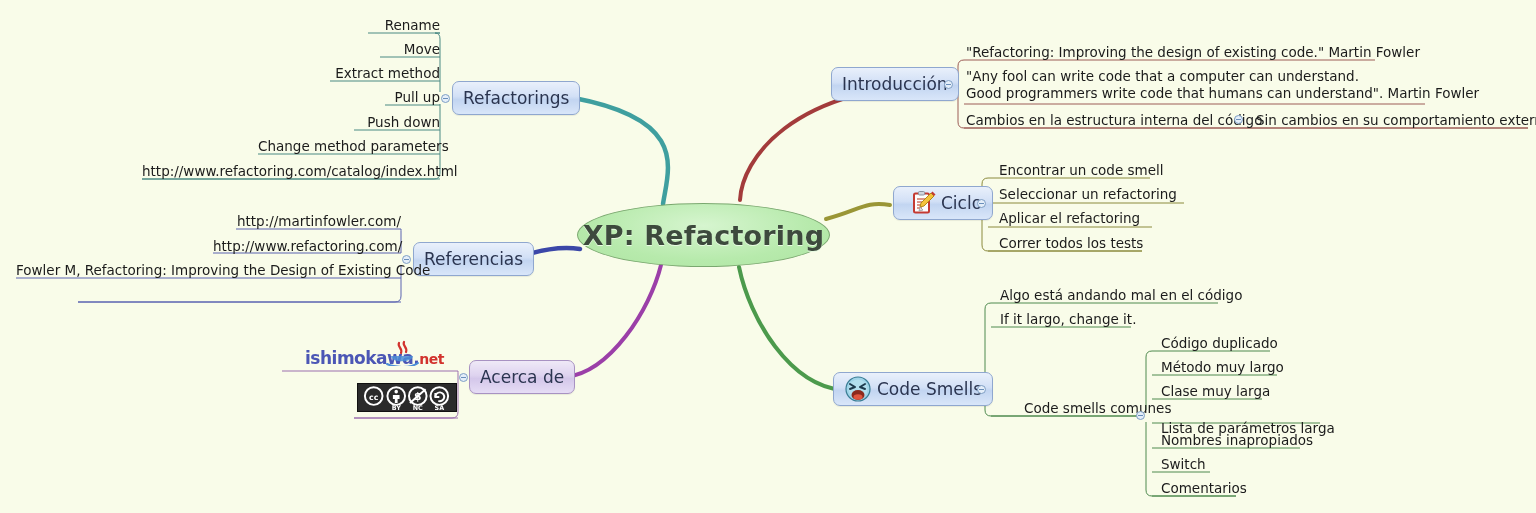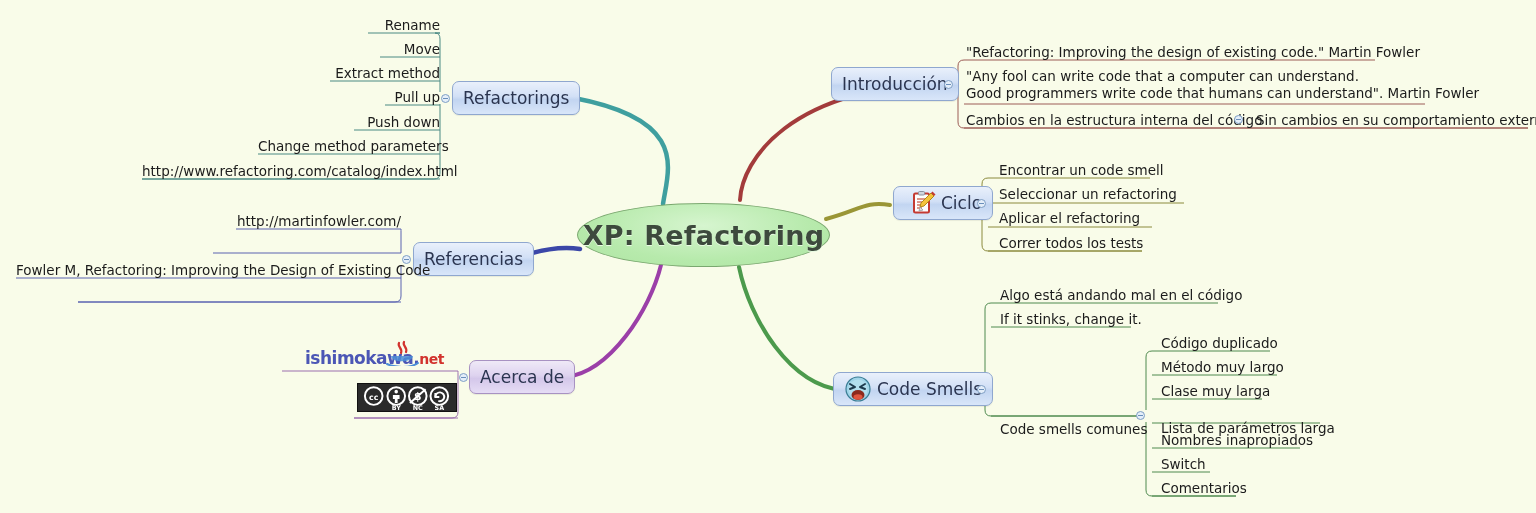--- a/index.html
+++ b/index.html
@@ -169,20 +169,21 @@
   <div class="leaf" style="left:344px;top:114px;width:96px;text-align:right;">Push down</div>
   <div class="leaf" style="left:258px;top:138px;width:182px;text-align:right;">Change method parameters</div>
   <div class="leaf" style="left:142px;top:163px;width:298px;text-align:right;">http://www.refactoring.com/catalog/index.html</div>
 
   <div class="node1" style="left:413px;top:242px;">
     <span class="lbl">Referencias</span>
   </div>
   <div class="toggle" style="left:402px;top:255px;"></div>
 
   <div class="leaf" style="left:236px;top:213px;width:165px;text-align:right;">http://martinfowler.com/</div>
+  <div class="leaf" style="left:213px;top:238px;width:188px;text-align:right;">http://www.refactoring.com/</div>
   <div class="leaf" style="left:16px;top:262px;width:385px;text-align:right;">Fowler M, Refactoring: Improving the Design of Existing Code</div>
 
   <div class="node1 purple" style="left:469px;top:360px;">
     <span class="lbl">Acerca de</span>
   </div>
   <div class="toggle" style="left:459px;top:373px;"></div>
 
   <div class="logo-ishi" style="left:305px;top:348px;">
     <span class="p1">ishimokawa.</span><span class="p2">net</span>
     <svg width="34" height="26" style="position:absolute;left:80px;top:-8px;">
@@ -256,22 +257,22 @@
         <path d="M21,9 l-5,3 l5,2" fill="none" stroke="#1d3a4d" stroke-width="2" stroke-linecap="round" stroke-linejoin="round"></path>
         <ellipse cx="14" cy="20" rx="6.5" ry="5" fill="#8c2a1e"></ellipse>
         <ellipse cx="14" cy="22" rx="4.5" ry="2.8" fill="#e0553e"></ellipse>
       </svg>
     </span>
     <span class="lbl">Code Smells</span>
   </div>
   <div class="toggle" style="left:977px;top:385px;"></div>
 
   <div class="leaf" style="left:1000px;top:287px;">Algo está andando mal en el código</div>
-  <div class="leaf" style="left:1000px;top:311px;">If it stinks, change it.</div>
-  <div class="leaf" style="left:1000px;top:400px;margin-top:21px;">Code smells comunes</div>
+  <div class="leaf" style="left:1000px;top:311px;">If it largo, change it.</div>
+  <div class="leaf" style="left:1024px;top:400px;">Code smells comunes</div>
   <div class="toggle" style="left:1136px;top:411px;"></div>
 
   <div class="leaf" style="left:1161px;top:335px;">Código duplicado</div>
   <div class="leaf" style="left:1161px;top:359px;">Método muy largo</div>
   <div class="leaf" style="left:1161px;top:383px;">Clase muy larga</div>
   <div class="leaf" style="left:1161px;top:420px;">Lista de parámetros larga</div>
   <div class="leaf" style="left:1161px;top:432px;">Nombres inapropiados</div>
   <div class="leaf" style="left:1161px;top:456px;">Switch</div>
   <div class="leaf" style="left:1161px;top:480px;">Comentarios</div>
 

